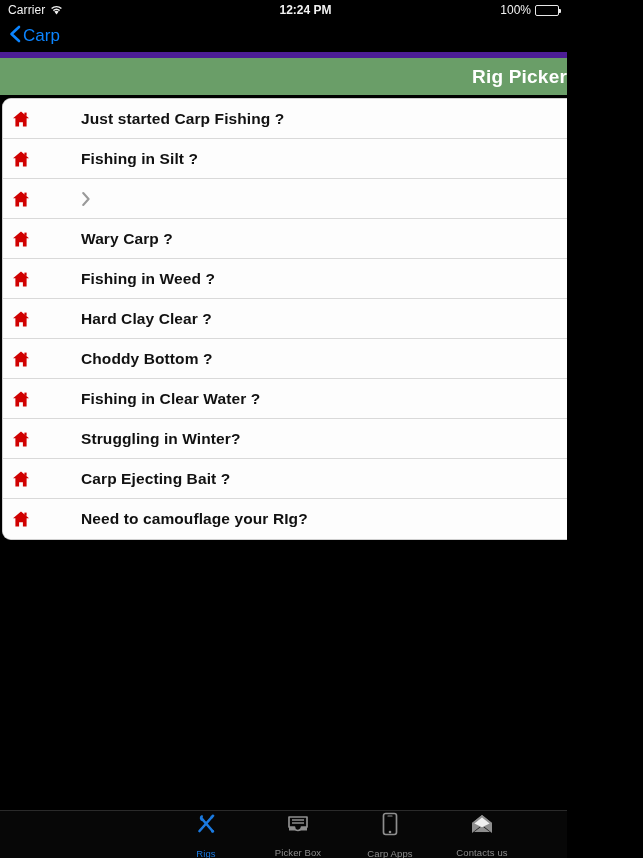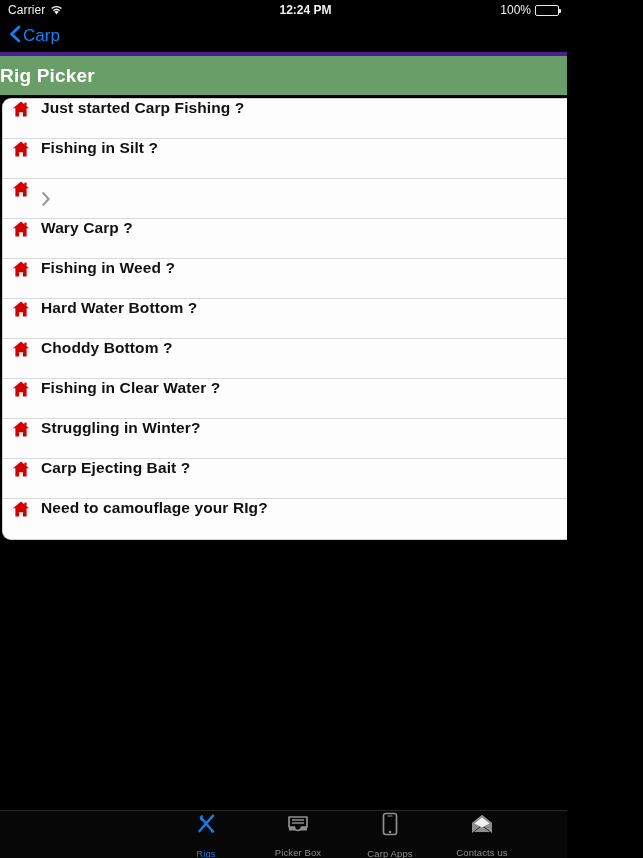--- a/index.html
+++ b/index.html
@@ -77,22 +77,22 @@
     font-family:"Liberation Sans", sans-serif;
   }
   .back-chevron { display:block; }
 
   
   .titlebar {
     height:43px;
     background:#6a9e68;
     display:flex;
     align-items:center;
-    justify-content:flex-start;
-    border-top:4px solid #4c1d95;
+    justify-content:flex-end;
+    border-top:6px solid #4c1d95;
     flex:0 0 auto;
   }
   .titlebar-text {
     color:#ffffff;
     font-size:19px;
     font-weight:bold;
     letter-spacing:.2px;
   }
 
   
@@ -107,24 +107,26 @@
     width:641px;
     background:#fdfdfd;
     border-radius:9px 9px 9px 9px;
     overflow:hidden;
     border:1px solid #cfcfcf;
     border-left:1px solid #d2d2d2;
   }
   .row {
     height:40px;
     display:flex;
+    align-items:center;
     background:#fdfdfd;
     border-bottom:1px solid #d9d9d9;
     cursor:pointer;
     padding:0 10px 0 8px;
+    gap:40px;
   }
   .row:last-child { border-bottom:none; }
   .row-icon {
     width:20px; height:20px;
     flex:0 0 20px;
     display:flex; align-items:center; justify-content:center;
     margin-right:10px;
   }
   .row-label {
     flex:1 1 auto;
@@ -275,21 +277,21 @@
             </svg>
           </span>
         </div>
         <div class="row">
           <span class="row-icon">
             <svg width="18" height="18" viewBox="0 0 18 18">
               <path d="M9 1.4 L17 8.2 h-2.4 V16.6 H10.9 V12.2 H7.1 V16.6 H3.4 V8.2 H1 Z" fill="#d00000"></path>
               <rect x="12.4" y="2.6" width="2.2" height="3.2" fill="#d00000"></rect>
             </svg>
           </span>
-          <span class="row-label">Hard Water Bottom ?</span>
+          <span class="row-label">Hard Clay Clear ?</span>
           <span class="row-chevron">
             <svg width="10" height="16" viewBox="0 0 10 16">
               <polyline points="2.2,2 7.6,8 2.2,14" fill="none" stroke="#9a9a9a" stroke-width="2.1" stroke-linecap="round" stroke-linejoin="round"></polyline>
             </svg>
           </span>
         </div>
         <div class="row">
           <span class="row-icon">
             <svg width="18" height="18" viewBox="0 0 18 18">
               <path d="M9 1.4 L17 8.2 h-2.4 V16.6 H10.9 V12.2 H7.1 V16.6 H3.4 V8.2 H1 Z" fill="#d00000"></path>

